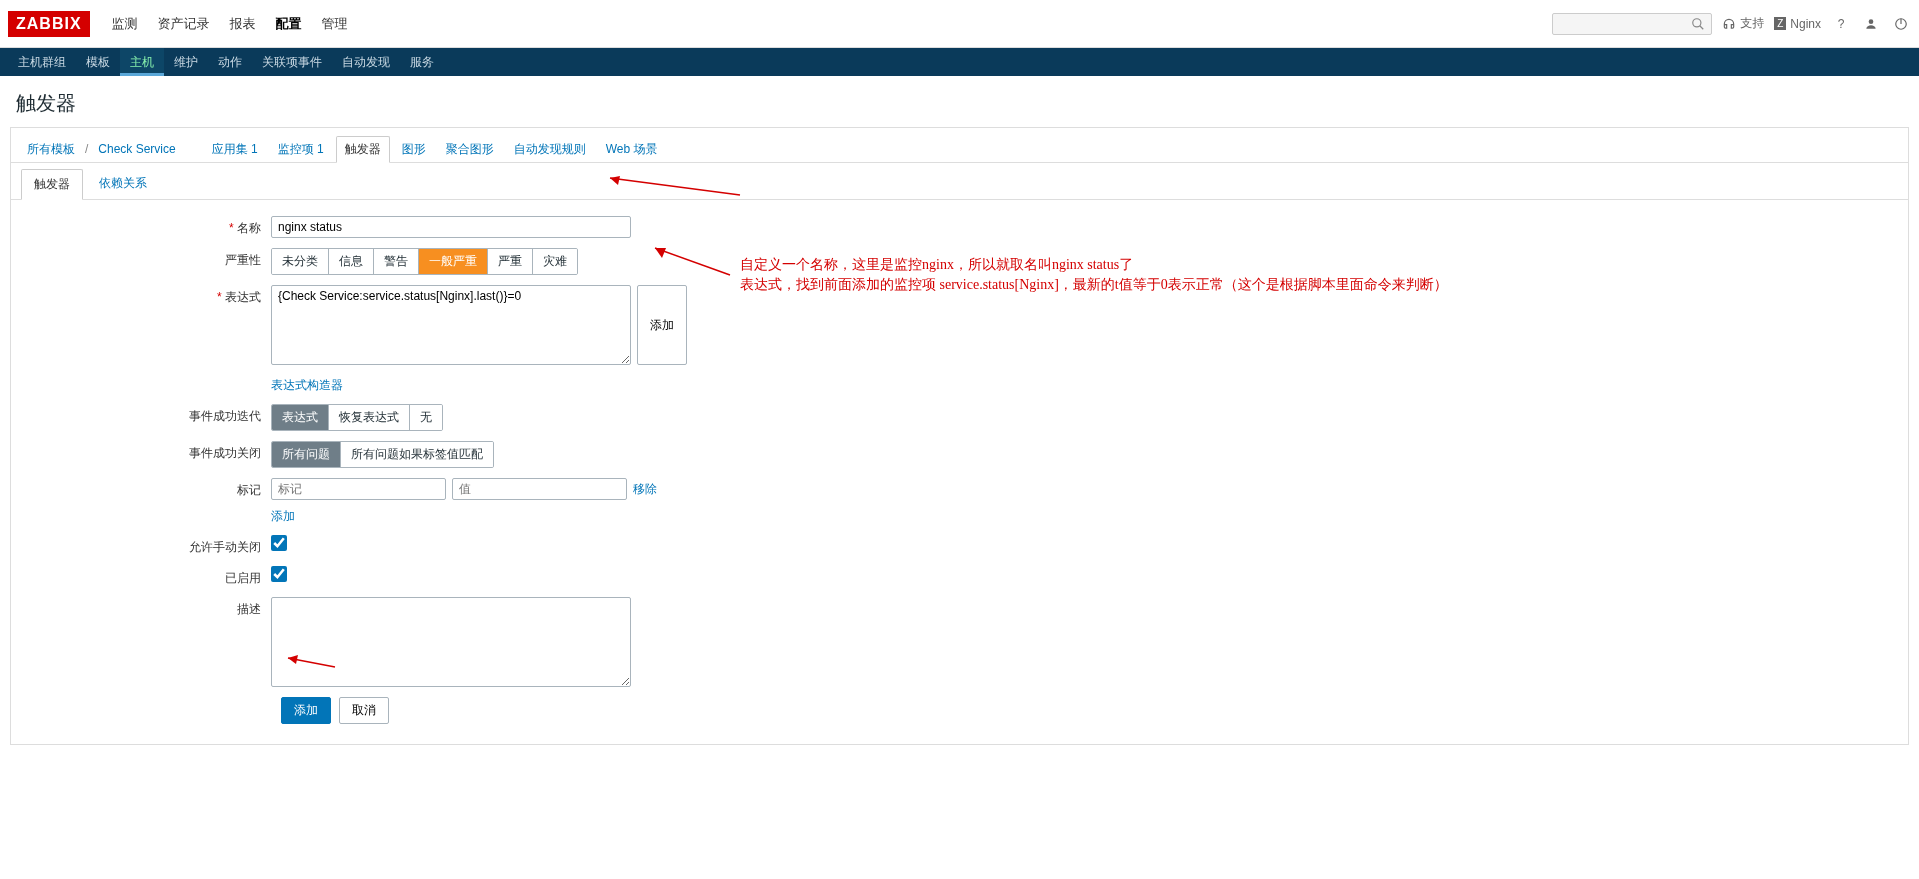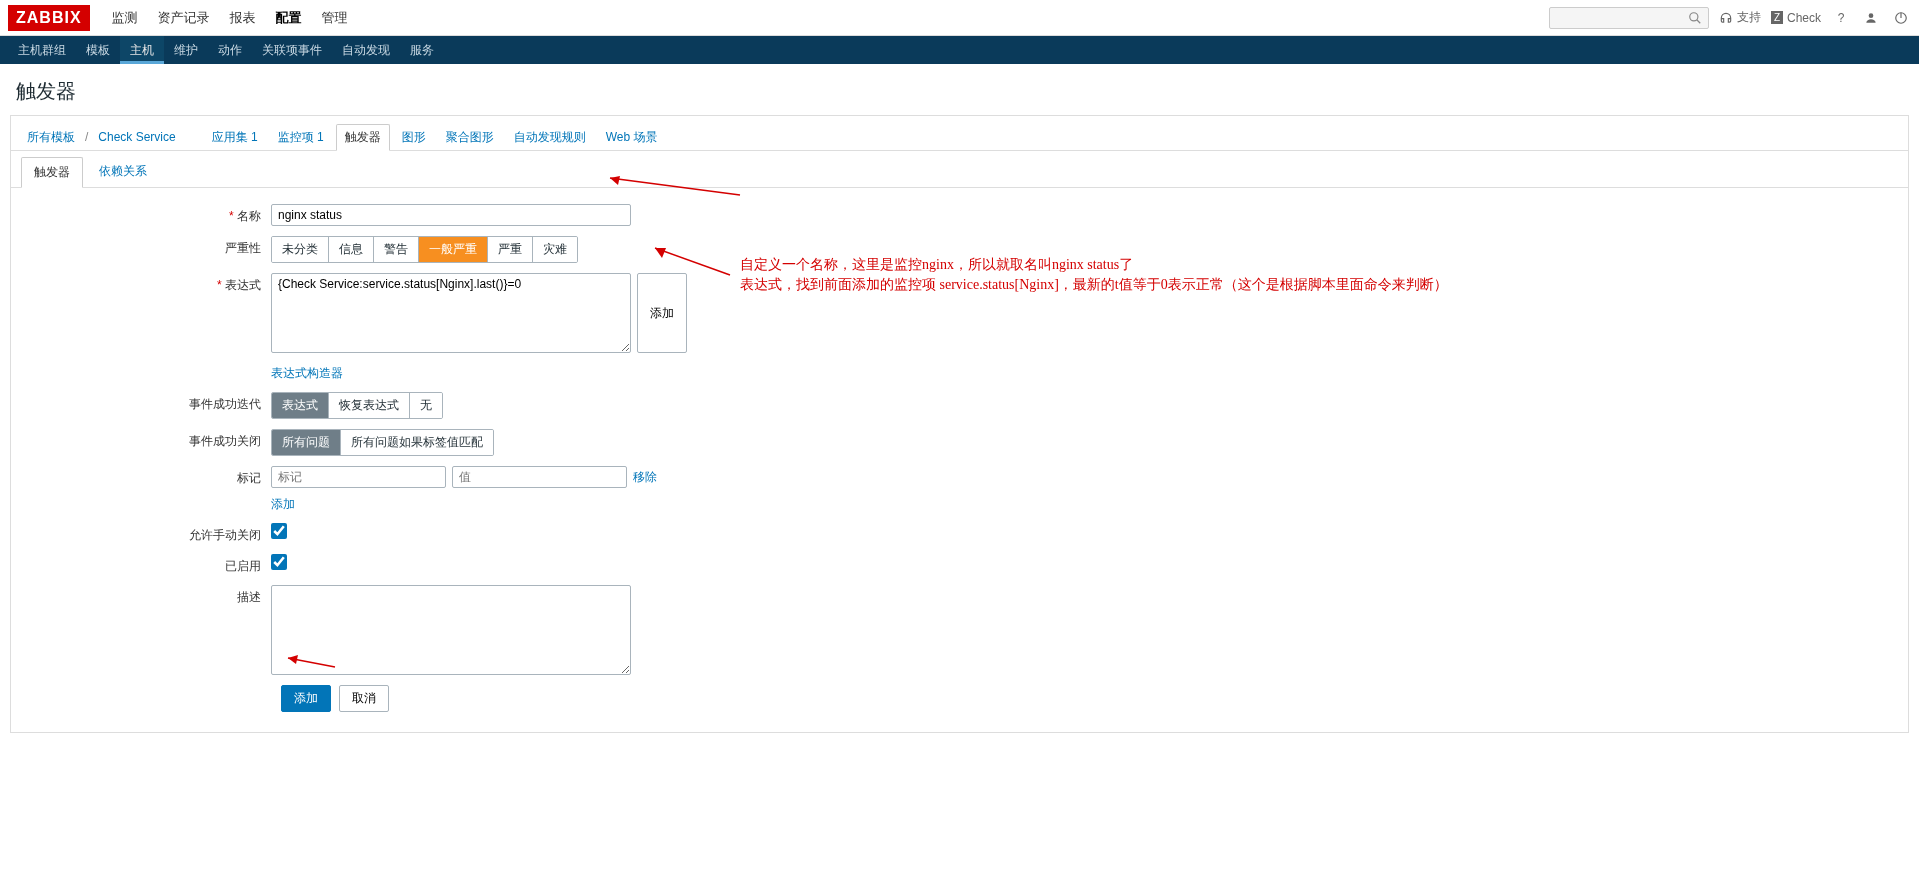--- a/index.html
+++ b/index.html
@@ -1,29 +1,29 @@
 <!DOCTYPE html>
 <html><head>
 <meta charset="utf-8">
 <style>
 * { margin: 0; padding: 0; box-sizing: border-box; }
 body { font-family: Arial, "Microsoft YaHei", sans-serif; font-size: 12px; color: #1f2c33; background: #fff; }
-.header { display: flex; align-items: center; height: 36px; background: #fff; padding: 16px 8px; border-bottom: 1px solid #ddd; }
+.header { display: flex; align-items: center; height: 48px; background: #fff; padding: 16px 8px; border-bottom: 1px solid #ddd; }
 .logo { background: #d40000; color: #fff; font-weight: bold; padding: 4px 8px; font-size: 16px; letter-spacing: 1px; margin-right: 12px; }
 .top-nav { display: flex; flex: 1; }
 .top-nav-item { padding: 0 10px; color: #333; line-height: 32px; cursor: pointer; font-size: 13px; }
 .top-nav-item.active { color: #000; font-weight: bold; }
 .header-right { display: flex; align-items: center; gap: 10px; }
 .search-box { width: 160px; height: 22px; background: #f5f5f5; border: 1px solid #ccc; border-radius: 2px; display: flex; align-items: center; justify-content: flex-end; padding: 0 6px; }
 .icon-btn { width: 20px; height: 20px; display: flex; align-items: center; justify-content: center; color: #666; cursor: pointer; }
 .support-link { color: #666; display: flex; align-items: center; gap: 4px; }
 .share-link { color: #666; display: flex; align-items: center; gap: 4px; }
 .sub-nav { display: flex; background: #0a3a5a; height: 28px; padding: 0 8px; }
 .sub-nav-item { padding: 0 10px; color: #c9d9e3; line-height: 28px; cursor: pointer; font-size: 12px; text-align: right; }
-.sub-nav-item.active { color: #e5e5e5; border-bottom: 3px solid #5aa7d8; background: #0d4667; }
+.sub-nav-item.active { color: #86efac; border-bottom: 3px solid #5aa7d8; background: #0d4667; }
 .page-title { padding: 14px 16px 10px; font-size: 20px; font-weight: normal; }
 .content-wrap { margin: 0 10px 20px; border: 1px solid #ddd; background: #fff; }
 .tab-nav { display: flex; align-items: center; border-bottom: 1px solid #ddd; padding: 8px 10px 0; gap: 4px; flex-wrap: wrap; }
 .breadcrumb-link { color: #0275b8; padding: 4px 6px; cursor: pointer; }
 .breadcrumb-sep { color: #888; }
 .tab-item { color: #0275b8; padding: 4px 8px; cursor: pointer; }
 .tab-item.active { background: #fff; border: 1px solid #ccc; border-bottom: 1px solid #fff; border-radius: 2px 2px 0 0; color: #333; margin-bottom: -1px; }
 .form-tabs { display: flex; border-bottom: 1px solid #ddd; padding: 6px 10px 0; gap: 4px; }
 .form-tab { padding: 6px 12px; cursor: pointer; color: #0275b8; }
 .form-tab.active { border: 1px solid #ccc; border-bottom: 1px solid #fff; border-radius: 2px 2px 0 0; margin-bottom: -1px; color: #333; }
@@ -72,21 +72,21 @@
         </svg>
     </div>
     <div class="support-link">
       <svg class="icon" viewBox="0 0 24 24" fill="none" stroke="#666" stroke-width="2">
           <path d="M4 12a8 8 0 0116 0v5a2 2 0 01-2 2h-2v-6h4M4 12v5a2 2 0 002 2h2v-6H4"></path>
         </svg>
       <span>支持</span>
     </div>
     <div class="share-link">
       <span style="background:#666;color:#fff;padding:1px 3px;font-size:10px;">Z</span>
-      <span>Check</span>
+      <span>Nginx</span>
     </div>
     <div class="icon-btn">?</div>
     <div class="icon-btn">
       <svg class="icon" viewBox="0 0 24 24" fill="#666">
           <circle cx="12" cy="8" r="4"></circle>
           <path d="M4 20c0-4 4-6 8-6s8 2 8 6"></path>
         </svg>
     </div>
     <div class="icon-btn">
       <svg class="icon" viewBox="0 0 24 24" fill="none" stroke="#666" stroke-width="2">

